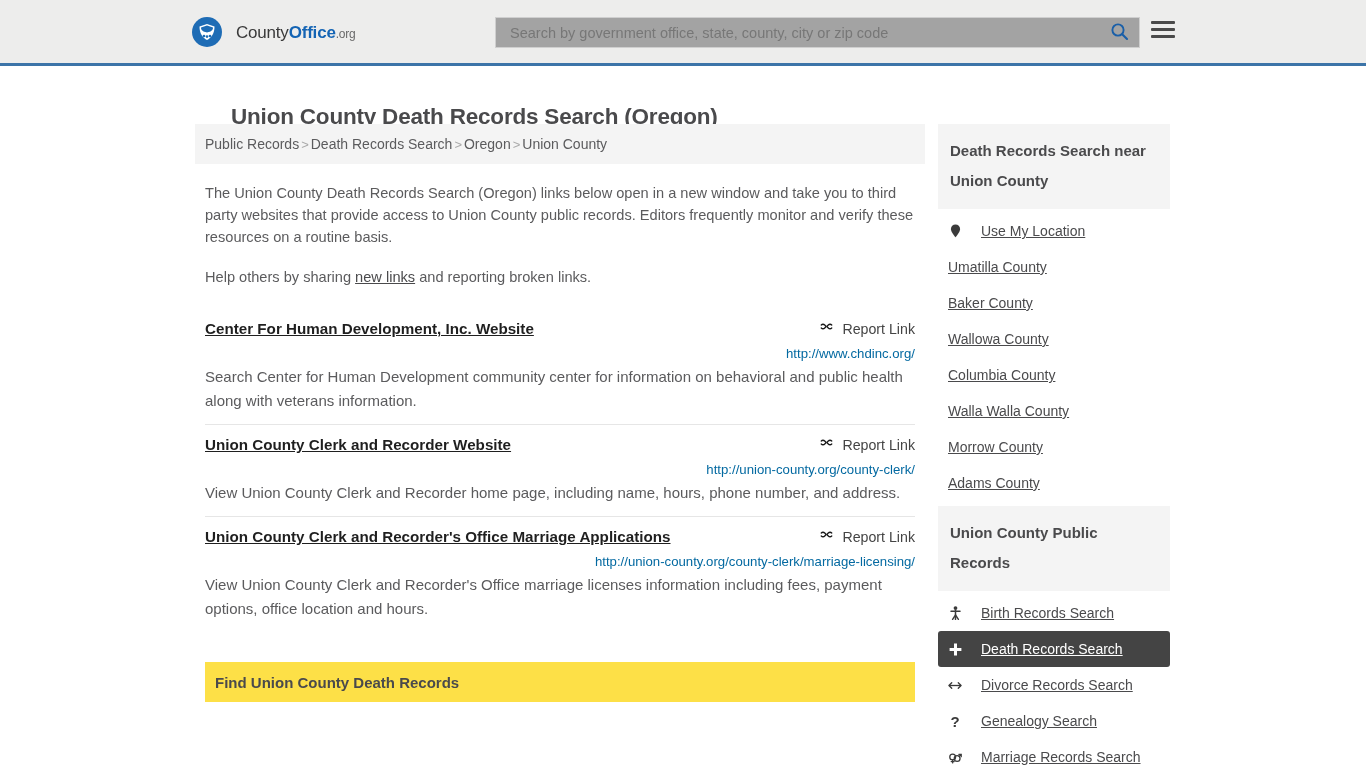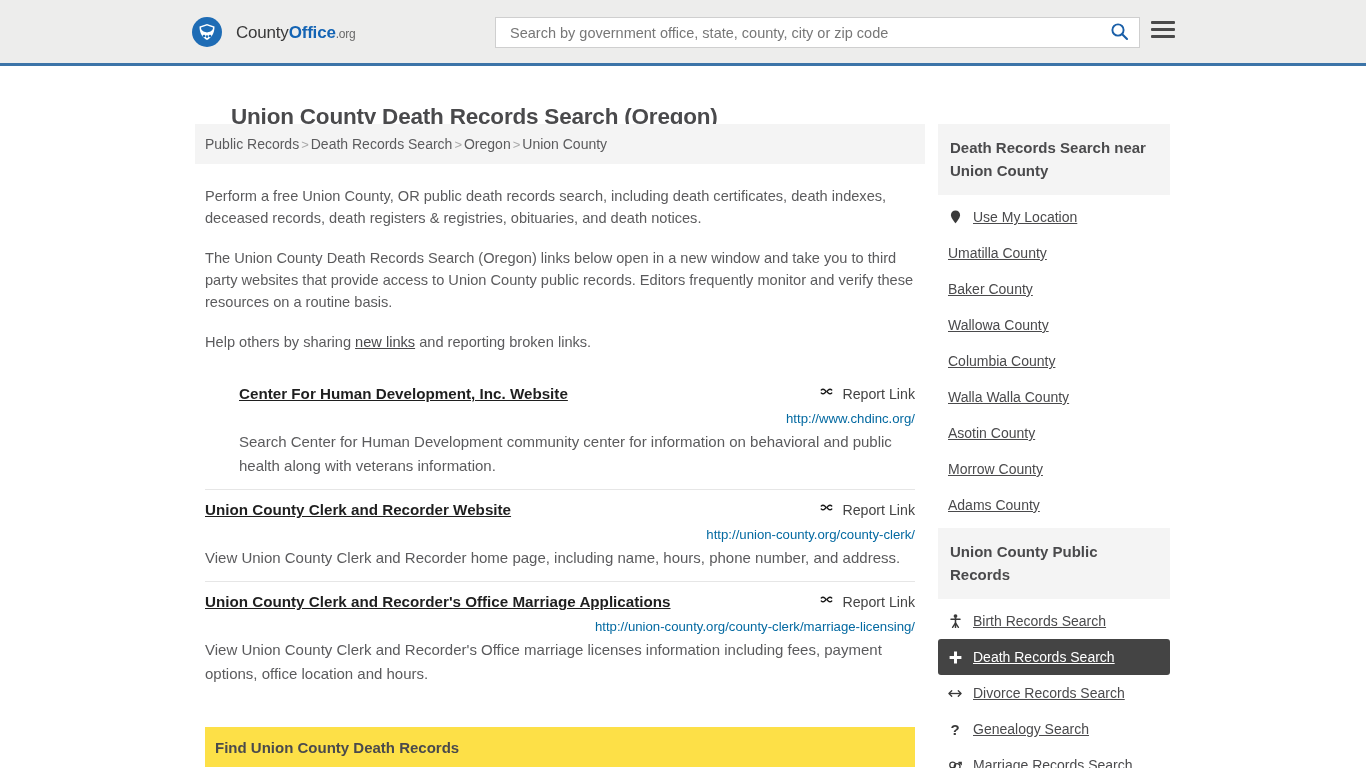--- a/index.html
+++ b/index.html
@@ -48,21 +48,21 @@
   .logo-text .t-county { color: #3a3a3a; font-weight: 400; }
   .logo-text .t-office { color: #1464b4; font-weight: 700; }
   .logo-text .t-org { color: #6a6a6a; font-size: 12px; }
 
   .search-wrap {
     position: absolute;
     left: 495px;
     top: 17px;
     width: 645px;
     height: 31px;
-    background: #ffffff;
+    background: #a3a3a3;
     border: 1px solid #cfcfcf;
     display: flex;
     align-items: center;
     padding: 0 6px 0 12px;
   }
   .search-input {
     flex: 1;
     border: 0;
     outline: 0;
     font-family: "Liberation Sans", sans-serif;
@@ -142,21 +142,21 @@
     text-decoration: underline;
     font-weight: 500;
   }
 
   
   .results { margin-top: 21px; padding: 0 10px; }
   .result {
     border-top: 1px solid #e6e6e6;
     padding: 10px 0 11px 0;
   }
-  .result:first-child { border-top: 0; padding-top: 10px; margin-left: 34px; }
+  .result:first-child { border-top: 0; padding-top: 10px; }
   .result-head {
     display: flex;
     align-items: flex-start;
     justify-content: space-between;
   }
   .result-title {
     font-size: 15.2px;
     font-weight: bold;
     color: #1f1f1f;
     text-decoration: underline;
@@ -204,27 +204,27 @@
   }
 
   
   .side-block { margin-bottom: 5px; }
   .side-head {
     background: #f4f4f4;
     padding: 12px 12px 13px 12px;
     font-size: 15px;
     font-weight: bold;
     color: #4a4a4c;
-    line-height: 23px;
+    line-height: 30px;
   }
   .side-list { margin-top: 4px; }
   .side-item {
     display: flex;
     align-items: center;
-    gap: 11px;
+    gap: 19px;
     height: 36px;
     padding: 0 10px;
     border-radius: 3px;
     cursor: pointer;
   }
   .side-item .side-label {
     font-size: 14px;
     color: #4a4a4c;
     text-decoration: underline;
   }
@@ -289,21 +289,20 @@
       <a>Public Records</a>
       <span class="sep">&gt;</span>
       <a>Death Records Search</a>
       <span class="sep">&gt;</span>
       <a>Oregon</a>
       <span class="sep">&gt;</span>
       <a>Union County</a>
     </div>
 
     <div class="intro">
-      <p class="first">Perform a free Union County, OR public death records search, including death certificates, death indexes, deceased records, death registers &amp; registries, obituaries, and death notices.</p>
       <p>The Union County Death Records Search (Oregon) links below open in a new window and take you to third party websites that provide access to Union County public records. Editors frequently monitor and verify these resources on a routine basis.</p>
       <p><span>Help others by sharing </span><a class="inline-link">new links</a><span> and reporting broken links.</span></p>
     </div>
 
     <div class="results">
 
       <div class="result">
         <div class="result-head">
           <a class="result-title">Center For Human Development, Inc. Website</a>
           <span class="report-link">
@@ -393,23 +392,20 @@
         <div class="side-item no-icon">
           <span class="side-label">Wallowa County</span>
         </div>
         <div class="side-item no-icon">
           <span class="side-label">Columbia County</span>
         </div>
         <div class="side-item no-icon">
           <span class="side-label">Walla Walla County</span>
         </div>
         <div class="side-item no-icon">
-          <span class="side-label">Asotin County</span>
-        </div>
-        <div class="side-item no-icon">
           <span class="side-label">Morrow County</span>
         </div>
         <div class="side-item no-icon">
           <span class="side-label">Adams County</span>
         </div>
 
       </div>
     </div>
 
     <div class="side-block">

